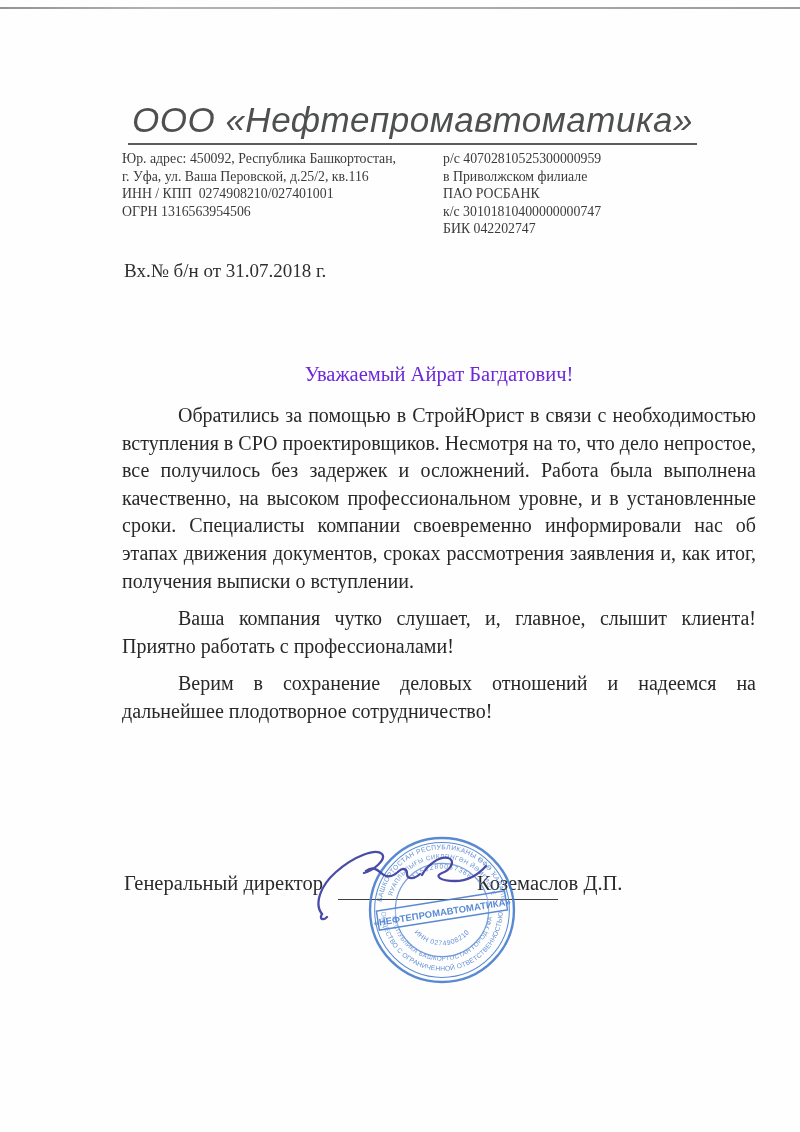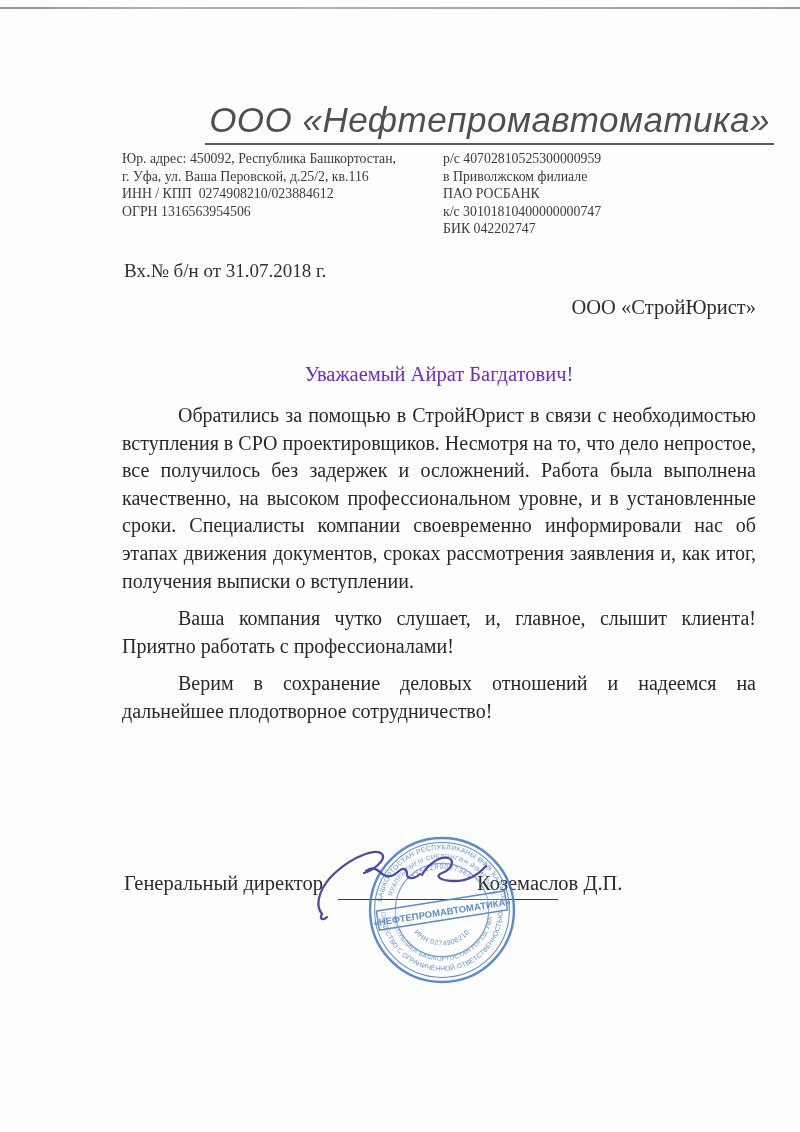--- a/index.html
+++ b/index.html
@@ -11,21 +11,21 @@
     font-family:"Liberation Serif", serif;
     color:#282828;
   }
   .scan-line{
     position:absolute;top:7px;left:0;width:100%;height:2px;
     background:linear-gradient(to right,#6f6f6f,#9a9a9a 20%,#8d8d8d 60%,#7b7b7b);
     opacity:.75;
   }
   .content{position:absolute;left:122px;top:0;width:634px;height:100%;}
 
-  .title-wrap{position:absolute;top:100px;left:16px;width:100%;text-align:right;}
+  .title-wrap{position:absolute;top:100px;left:4px;width:100%;text-align:left;}
   .title{
     display:inline-block;
     font-family:"Liberation Sans", sans-serif;
     font-style:italic;
     font-size:35px;
     font-weight:500;
     letter-spacing:.5px;
     color:#4d504e;
     border-bottom:2px solid #5a5d5b;
     padding:0 4px 3px 4px;
@@ -74,35 +74,34 @@
 
   <div class="content">
 
     <div class="title-wrap">
       <span class="title">ООО «Нефтепромавтоматика»</span>
     </div>
 
     <div class="info-left">
       <div class="info-line">Юр. адрес: 450092, Республика Башкортостан,</div>
       <div class="info-line">г. Уфа, ул. Ваша Перовской, д.25/2, кв.116</div>
-      <div class="info-line">ИНН / КПП  0274908210/023884612</div>
+      <div class="info-line">ИНН / КПП  0274908210/027401001</div>
       <div class="info-line">ОГРН 1316563954506</div>
     </div>
 
     <div class="info-right">
       <div class="info-line">р/с 40702810525300000959</div>
       <div class="info-line">в Приволжском филиале</div>
       <div class="info-line">ПАО РОСБАНК</div>
       <div class="info-line">к/с 30101810400000000747</div>
       <div class="info-line">БИК 042202747</div>
     </div>
 
     <div class="incoming">Вх.№ б/н от 31.07.2018 г.</div>
 
-    <div class="addressee">ООО «СтройЮрист»</div>
 
     <div class="salutation">Уважаемый Айрат Багдатович!</div>
 
     <div class="body-text">
       <p>Обратились за помощью в СтройЮрист в связи с необходимостью вступления в СРО проектировщиков. Несмотря на то, что дело непростое, все получилось без задержек и осложнений. Работа была выполнена качественно, на высоком профессиональном уровне, и в установленные сроки. Специалисты компании своевременно информировали нас об этапах движения документов, сроках рассмотрения заявления и, как итог, получения выписки о вступлении.</p>
       <p>Ваша компания чутко слушает, и, главное, слышит клиента! Приятно работать с профессионалами!</p>
       <p>Верим в сохранение деловых отношений и надеемся на дальнейшее плодотворное сотрудничество!</p>
     </div>
 
     <div class="sign-row">

